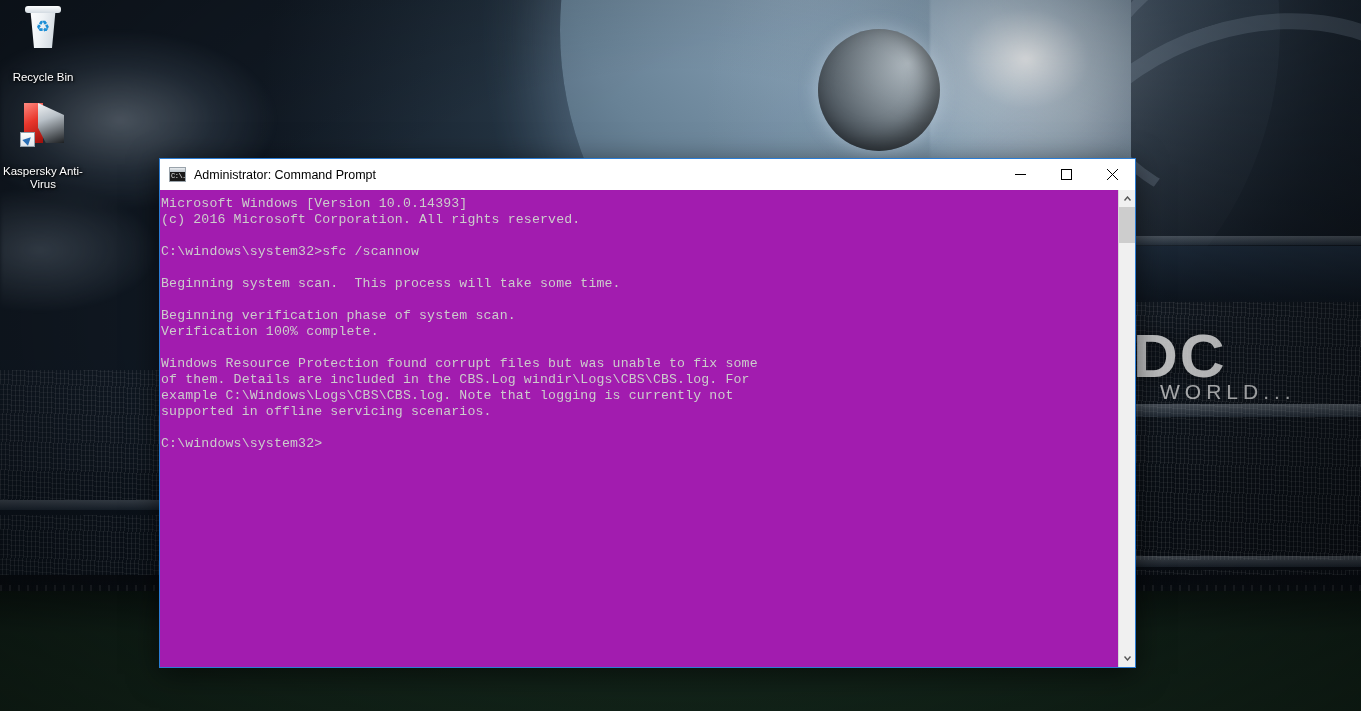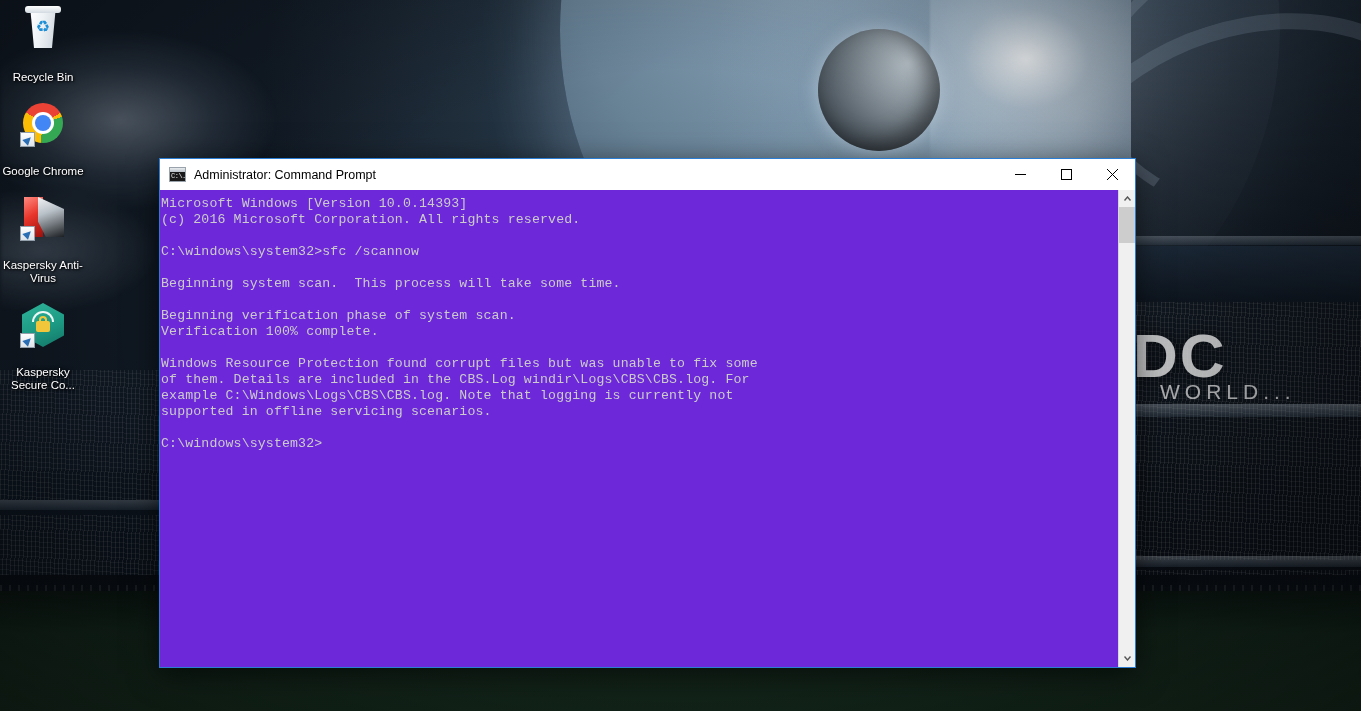--- a/index.html
+++ b/index.html
@@ -321,21 +321,21 @@
   .win-buttons { display: flex; height: 31px; flex: none; }
   .win-btn {
     width: 46px; height: 31px;
     display: flex; align-items: center; justify-content: center;
     cursor: default;
   }
   .win-btn svg { display: block; }
 
   .console-area {
     flex: 1;
-    background: #6d28d9;
+    background: #a21caf;
     display: flex;
     overflow: hidden;
     position: relative;
     gap: 16px;
   }
   .console-text {
     flex: 1;
     padding: 6px 0 0 0;
     font-family: "Liberation Mono", "DejaVu Sans Mono", monospace;
     font-size: 13.2px;
@@ -413,51 +413,32 @@
     <div class="desk-icon">
       <div class="glyph">
         <div class="ic-recycle"></div>
         <div class="ic-recycle-lid"></div>
         <div class="ic-recycle-sym">♻</div>
       </div>
       <div class="label">Recycle Bin</div>
     </div>
 
 
-    <div class="desk-icon">
-      <div class="glyph">
-        <div class="ic-chrome"></div>
-        <div class="ic-chrome-in"></div>
-        <div class="ic-chrome-core"></div>
-        <div class="shortcut"></div>
-      </div>
-      <div class="label">Google Chrome</div>
-    </div>
 
     <div class="desk-icon">
       <div class="glyph">
         <div class="ic-kav">
           <div class="ic-kav-red"></div>
           <div class="ic-kav-gray"></div>
         </div>
         <div class="shortcut"></div>
       </div>
       <div class="label">Kaspersky Anti-Virus</div>
     </div>
 
-    <div class="desk-icon">
-      <div class="glyph">
-        <div class="ic-shex"></div>
-        <div class="ic-wifi"></div>
-        <div class="ic-lock-sh"></div>
-        <div class="ic-lock-body"></div>
-        <div class="shortcut"></div>
-      </div>
-      <div class="label">Kaspersky Secure Co...</div>
-    </div>
 
   </div>
 </div>
 
 <div id="cmd-window">
 
   <div class="titlebar">
     <div class="title-icon">
       <span class="title-icon-text">C:\.</span>
     </div>

